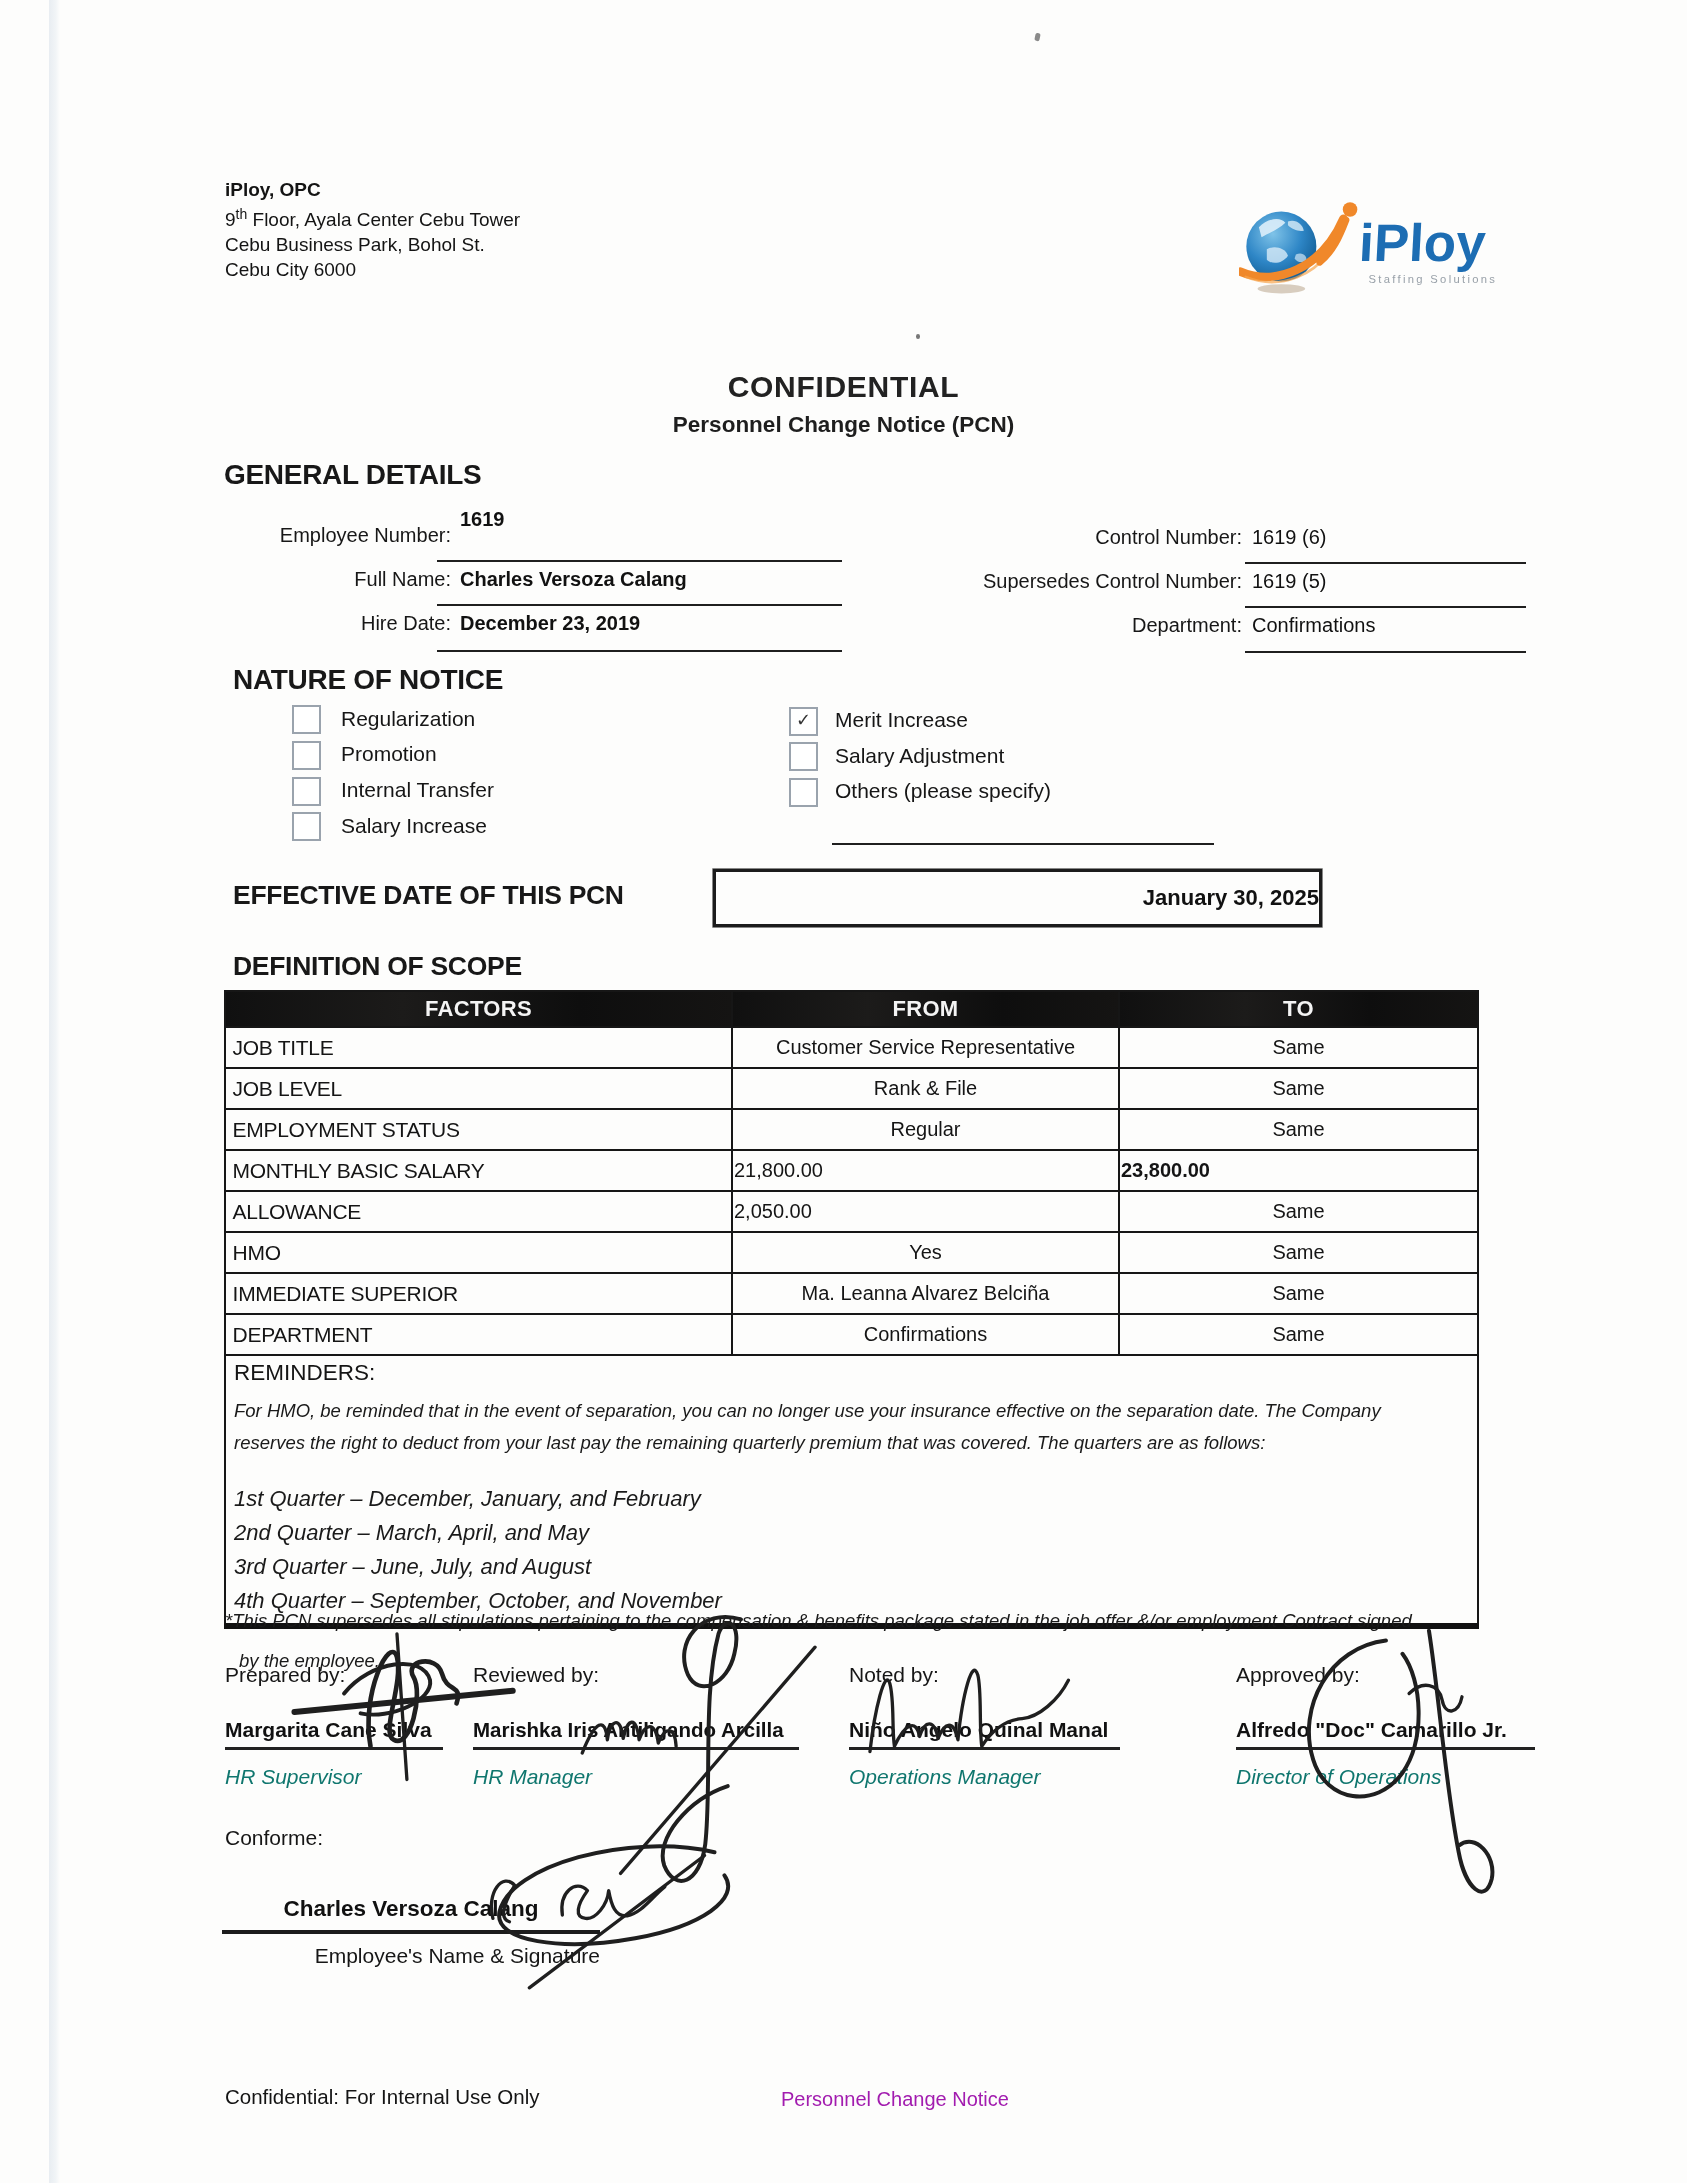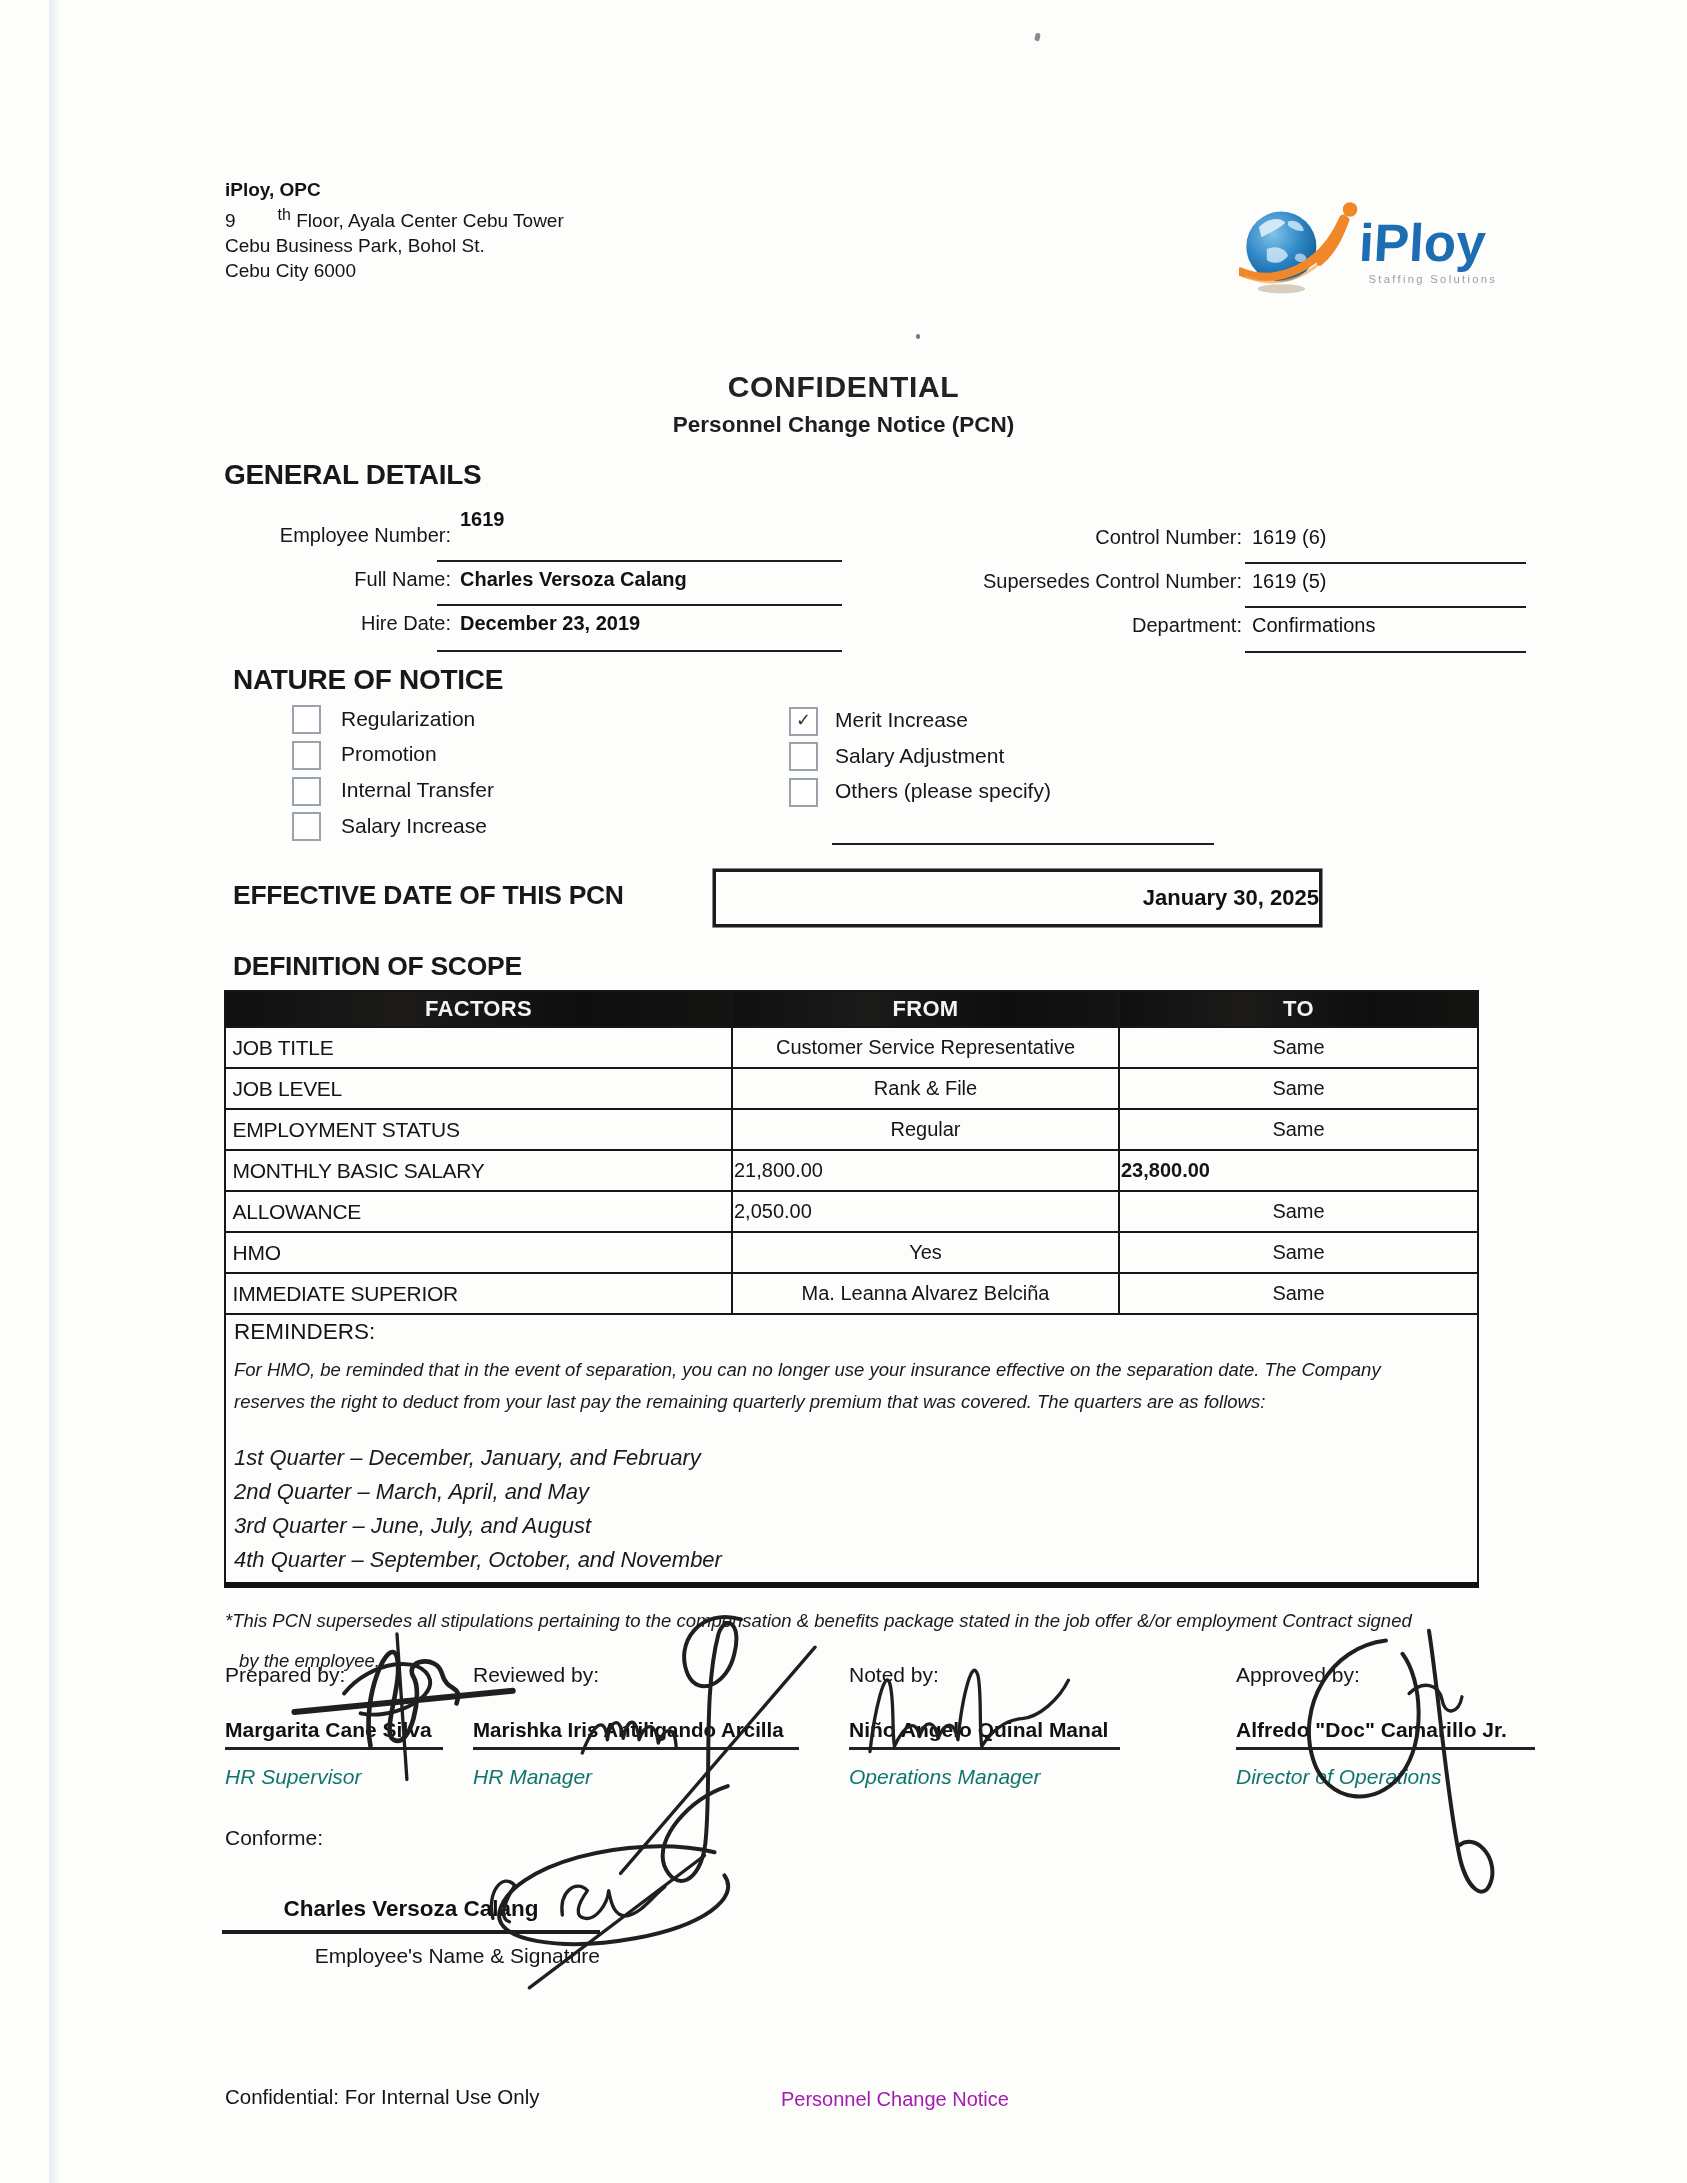--- a/index.html
+++ b/index.html
@@ -9,21 +9,21 @@
     font-family:"Liberation Sans",sans-serif;overflow:hidden;
   }
   .abs{position:absolute;}
   
   .edge-streak{left:49px;top:0;width:10.6px;height:2183px;background:linear-gradient(90deg,#e3e9ef,#eef2f5 60%,rgba(255,255,255,0));opacity:.8;}
   .dot-a{left:1035px;top:33px;width:4.6px;height:8px;background:#8a8a8a;border-radius:2px;transform:rotate(12deg);}
   .dot-b{left:916px;top:334px;width:4px;height:4.6px;background:#777;border-radius:50%;}
   
   .addr{left:225px;top:177px;font-size:19px;line-height:25px;color:#141414;}
   .addr .co{font-weight:bold;}
-  .addr sup{font-size:16px;margin-left:42px;}
+  .addr sup{font-size:14px;}
   
   .logo{left:1239px;top:191px;width:271px;height:109px;}
   
   .t-conf{left:0;top:370px;width:1687px;text-align:center;font-size:30px;font-weight:bold;letter-spacing:0.7px;color:#222;}
   .t-sub{left:0;top:412px;width:1687px;text-align:center;font-size:22.5px;font-weight:bold;color:#1e1e1e;}
   .h1{font-size:28px;font-weight:bold;color:#181818;letter-spacing:-0.3px;}
   .h-general{left:224px;top:459px;}
   .h-nature{left:233px;top:664px;}
   .h-effective{left:233px;top:880px;font-size:26.5px;}
   .h-scope{left:233px;top:951px;font-size:26.5px;}
@@ -213,20 +213,25 @@
         <td class="factor">HMO</td>
         <td class="center">Yes</td>
         <td class="center">Same</td>
       </tr>
       <tr>
         <td class="factor">IMMEDIATE SUPERIOR</td>
         <td class="center">Ma. Leanna Alvarez Belciña</td>
         <td class="center">Same</td>
       </tr>
       <tr>
+        <td class="factor">DEPARTMENT</td>
+        <td class="center">Confirmations</td>
+        <td class="center">Same</td>
+      </tr>
+      <tr>
         <td class="rem-cell" colspan="3" style="height:263px;">
           <div class="rem-title">REMINDERS:</div>
           <div class="rem-p">For HMO, be reminded that in the event of separation, you can no longer use your insurance effective on the separation date.  The Company reserves the right to deduct from your last pay the remaining quarterly premium that was covered.  The quarters are as follows:</div>
           <ul class="rem-q">
             <li>1st Quarter – December, January, and February</li>
             <li>2nd Quarter – March, April, and May</li>
             <li>3rd Quarter – June, July, and August</li>
             <li>4th Quarter – September, October, and November</li>
           </ul>
         </td>

